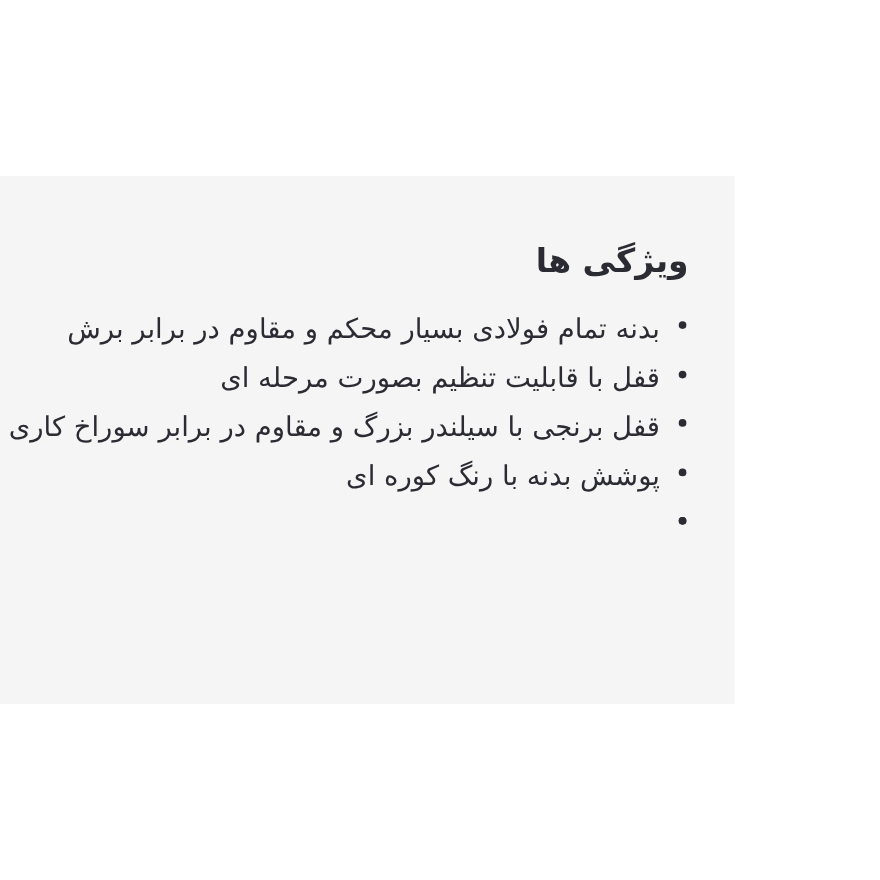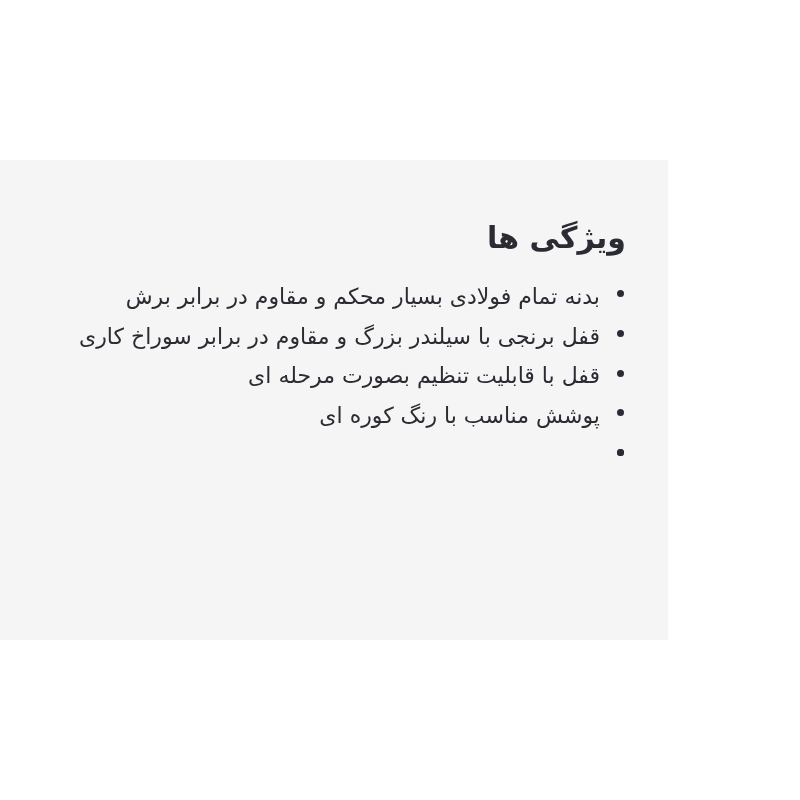--- a/index.html
+++ b/index.html
@@ -41,21 +41,21 @@
     letter-spacing: 0;
   }
   ul.features-list {
     list-style: none;
     margin: 0;
     padding: 0;
     direction: rtl;
   }
   ul.features-list li {
     position: relative;
-    font-size: 22px;
+    font-size: 25px;
     color: #2b2b33;
     line-height: 1.62;
     text-align: right;
     padding-right: 26px;
     margin: 0 0 4px 0;
     white-space: nowrap;
   }
   ul.features-list li .bullet {
     position: absolute;
     right: 2px;
@@ -73,29 +73,29 @@
 <div class="page">
   <div class="panel">
     <h1 class="features-title">ویژگی ها</h1>
     <ul class="features-list">
       <li>
         <span class="bullet"></span>
         <span>بدنه تمام فولادی بسیار محکم و مقاوم در برابر برش</span>
       </li>
       <li>
         <span class="bullet"></span>
+        <span>قفل با قابلیت تنظیم بصورت مرحله ای</span>
+      </li>
+      <li>
+        <span class="bullet"></span>
         <span>قفل برنجی با سیلندر بزرگ و مقاوم در برابر سوراخ کاری</span>
       </li>
       <li>
         <span class="bullet"></span>
-        <span>قفل با قابلیت تنظیم بصورت مرحله ای</span>
-      </li>
-      <li>
-        <span class="bullet"></span>
-        <span>پوشش مناسب با رنگ کوره ای</span>
+        <span>پوشش بدنه با رنگ کوره ای</span>
       </li>
       <li>
         <span class="bullet"></span>
       </li>
       <li>
         <span class="bullet"></span>
       </li>
     </ul>
   </div>
 </div>

